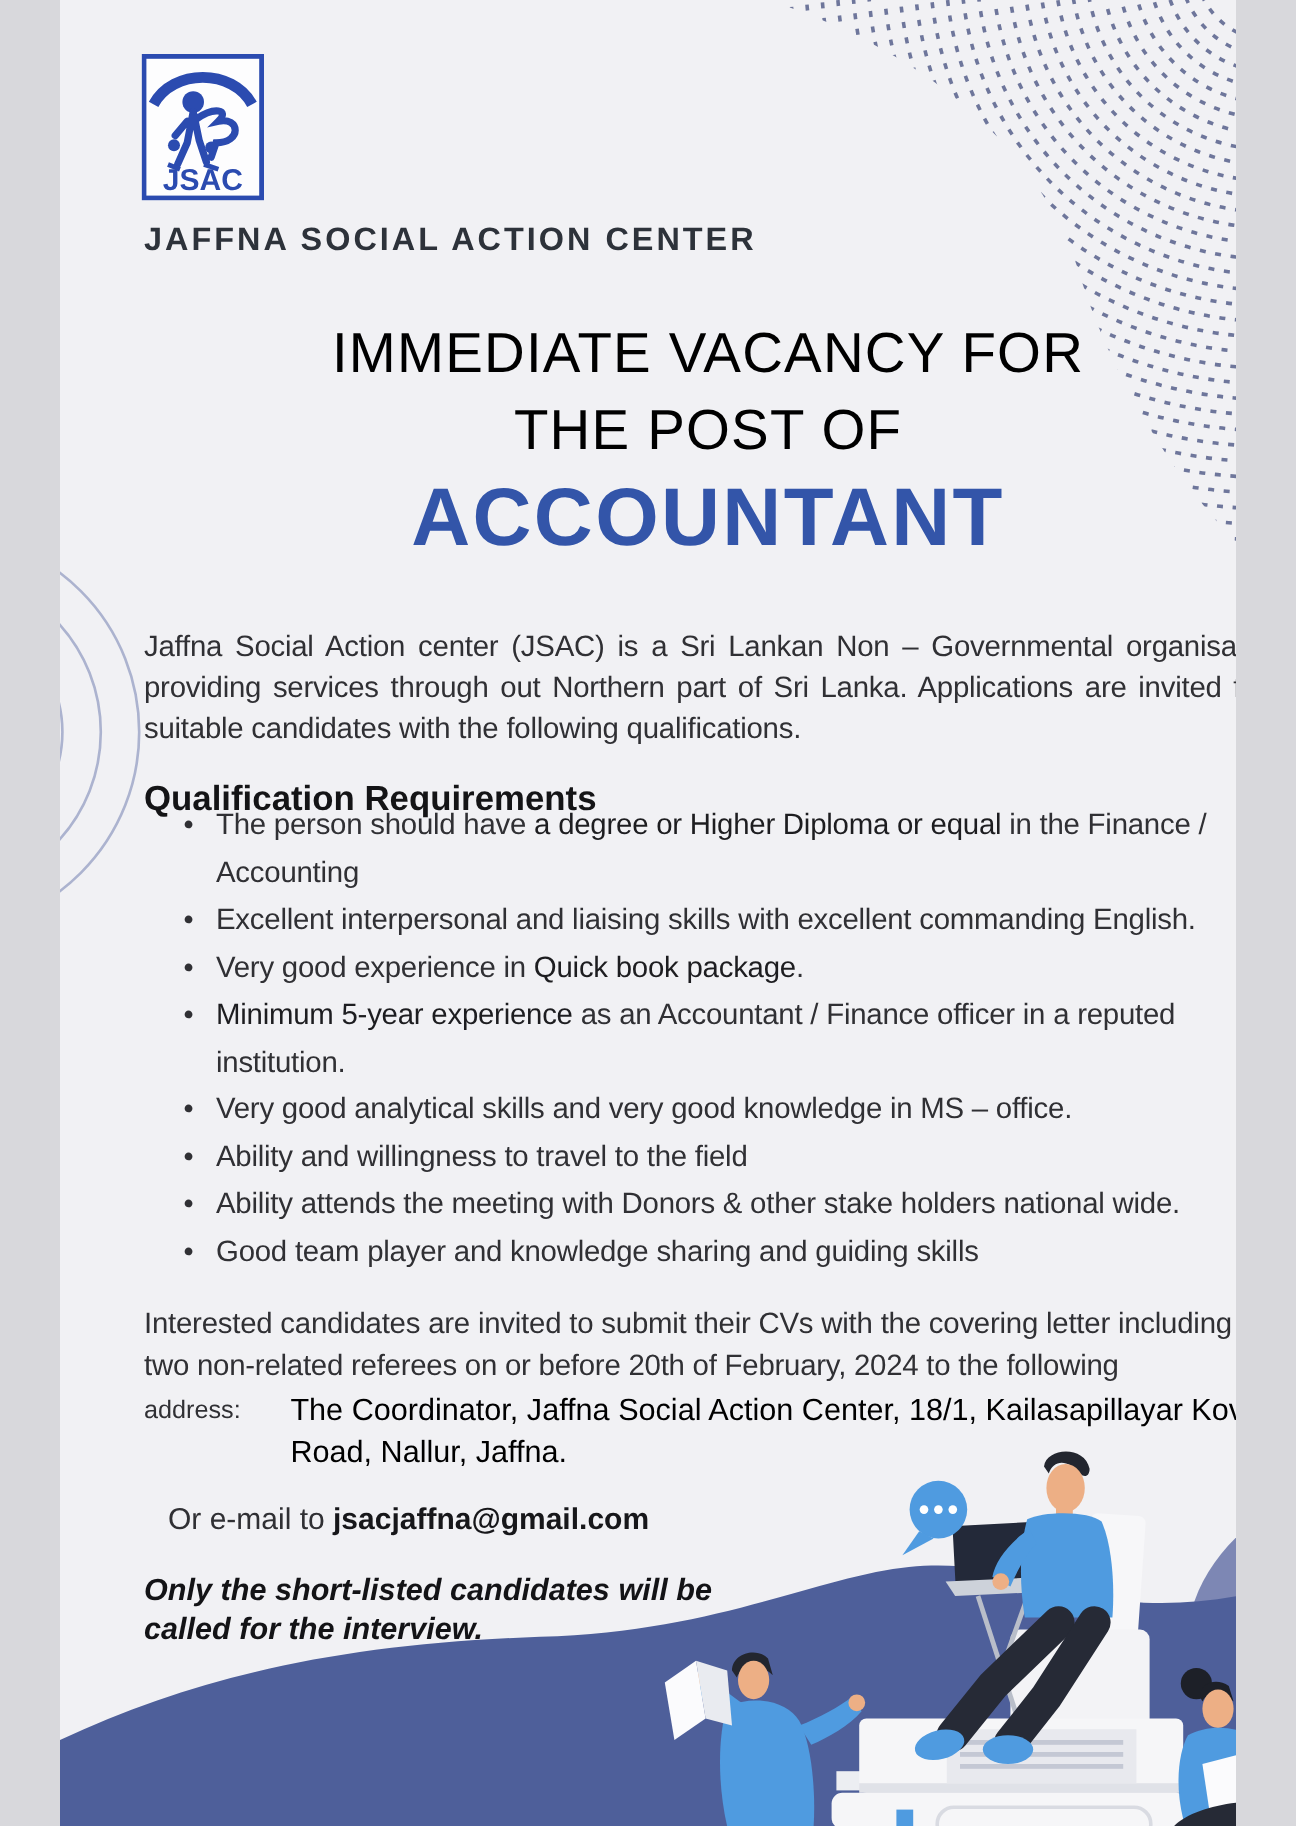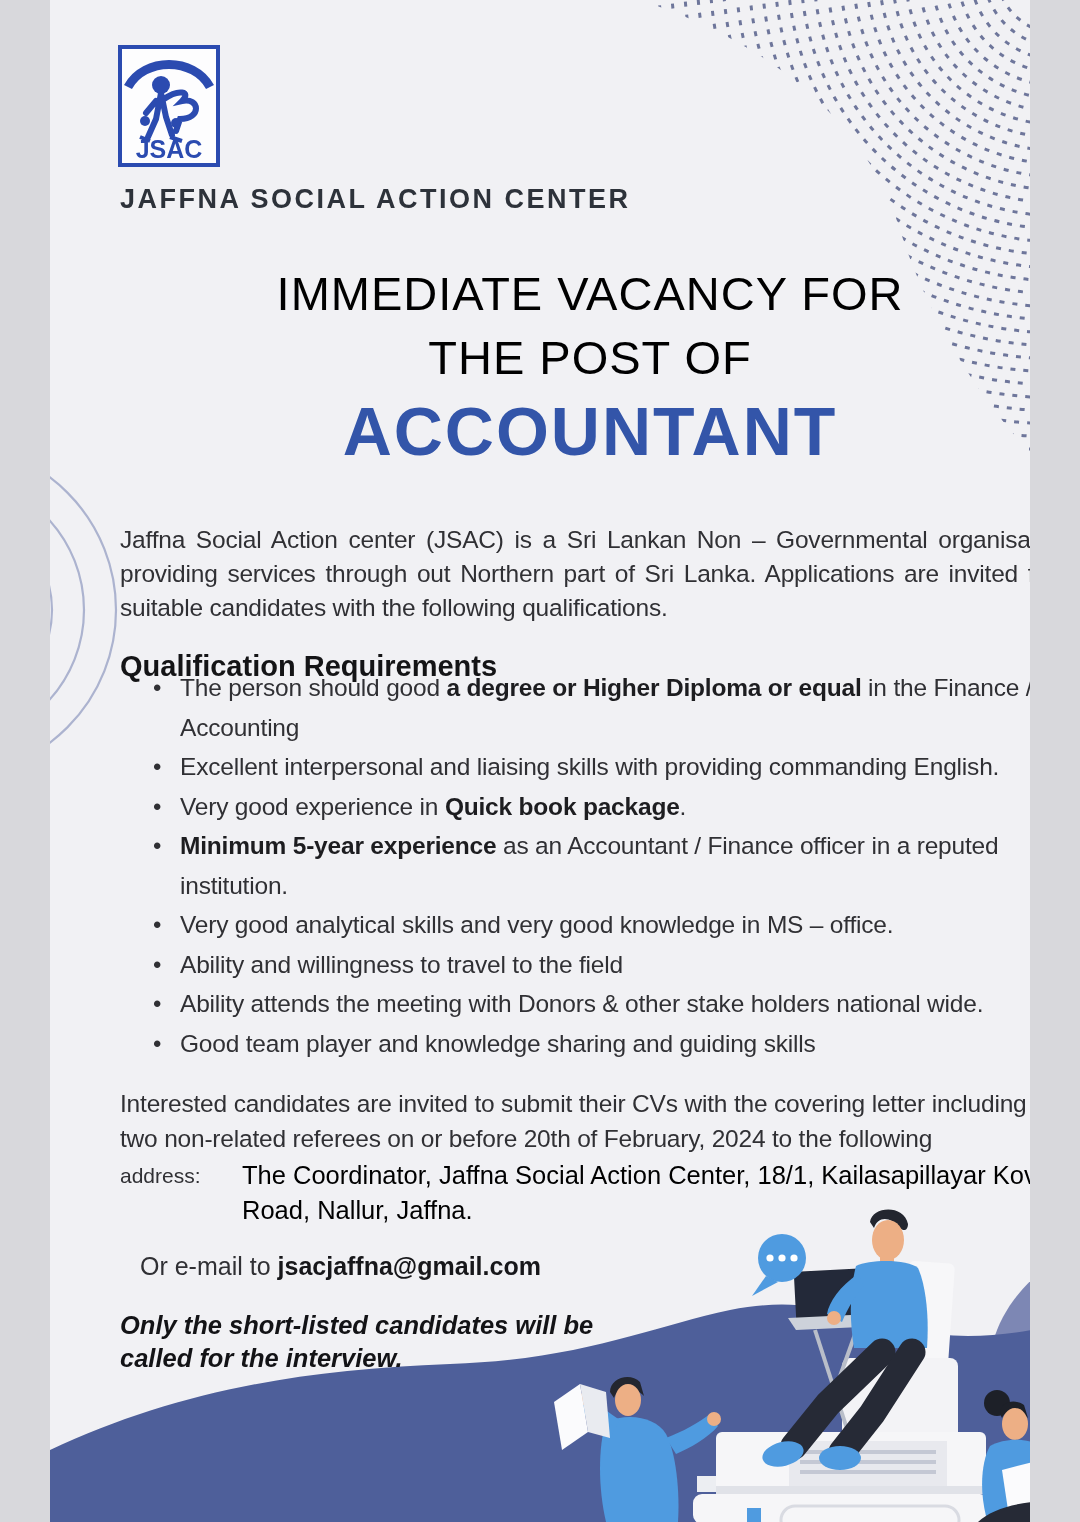--- a/index.html
+++ b/index.html
@@ -30,21 +30,21 @@
     font-size:24.5px;line-height:34px;text-align:justify;letter-spacing:-0.2px;
   }
   
   .qual-heading{position:absolute;top:626px;left:70px;z-index:1;font-size:29px;font-weight:700;color:#141416;}
   .qual-list{
     position:absolute;top:668px;left:70px;width:944px;z-index:1;
     list-style:none;margin:0;padding:0;font-size:24.5px;line-height:39.5px;letter-spacing:-0.2px;
   }
   .qual-list li{position:relative;padding-left:60px;margin:0;}
   .qual-list li::before{content:"•";position:absolute;left:33px;top:0;font-size:24px;}
-  .qual-list b{font-weight:700;color:#1d1d20;}
+  .qual-list b{font-weight:400;color:#1d1d20;}
   
   .application{position:absolute;top:1086px;left:70px;width:956px;z-index:1;}
   .invite{font-size:24.5px;line-height:35px;text-align:justify;letter-spacing:-0.2px;margin:0;}
   .address-row{display:flex;margin-top:2px;}
   .address-label{flex:0 0 122px;font-size:21px;line-height:35px;}
   .address-bold{width:834px;font-size:25.5px;line-height:35px;font-weight:400;color:#000000;}
   .email-line{margin-top:24px;font-size:25px;margin-left:20px;}
   .email-line b{font-weight:700;color:#17171a;}
   .note{
     margin-top:28px;width:510px;
@@ -211,22 +211,22 @@
   <div class="title-block">
     <div class="title-line">IMMEDIATE VACANCY FOR</div>
     <div class="title-line">THE POST OF</div>
     <div class="title-post">ACCOUNTANT</div>
   </div>
 
   <p class="intro">Jaffna Social Action center (JSAC) is a Sri Lankan Non – Governmental organisation, providing services through out Northern part of Sri Lanka. Applications are invited from suitable candidates with the following qualifications.</p>
 
   <h2 class="qual-heading">Qualification Requirements</h2>
   <ul class="qual-list">
-    <li><span>The person should good </span><b>a degree or Higher Diploma or equal</b><span> in the Finance / Accounting</span></li>
-    <li><span>Excellent interpersonal and liaising skills with providing commanding English.</span><b></b><span></span></li>
+    <li><span>The person should have </span><b>a degree or Higher Diploma or equal</b><span> in the Finance / Accounting</span></li>
+    <li><span>Excellent interpersonal and liaising skills with excellent commanding English.</span><b></b><span></span></li>
     <li><span>Very good experience in </span><b>Quick book package</b><span>.</span></li>
     <li><span></span><b>Minimum 5-year experience</b><span> as an Accountant / Finance officer in a reputed institution.</span></li>
     <li><span>Very good analytical skills and very good knowledge in MS – office.</span><b></b><span></span></li>
     <li><span>Ability and willingness to travel to the field</span><b></b><span></span></li>
     <li><span>Ability attends the meeting with Donors &amp; other stake holders national wide.</span><b></b><span></span></li>
     <li><span>Good team player and knowledge sharing and guiding skills</span><b></b><span></span></li>
   </ul>
 
   <div class="application">
     <p class="invite">Interested candidates are invited to submit their CVs with the covering letter including with two non-related referees on or before 20th of February, 2024 to the following</p>

